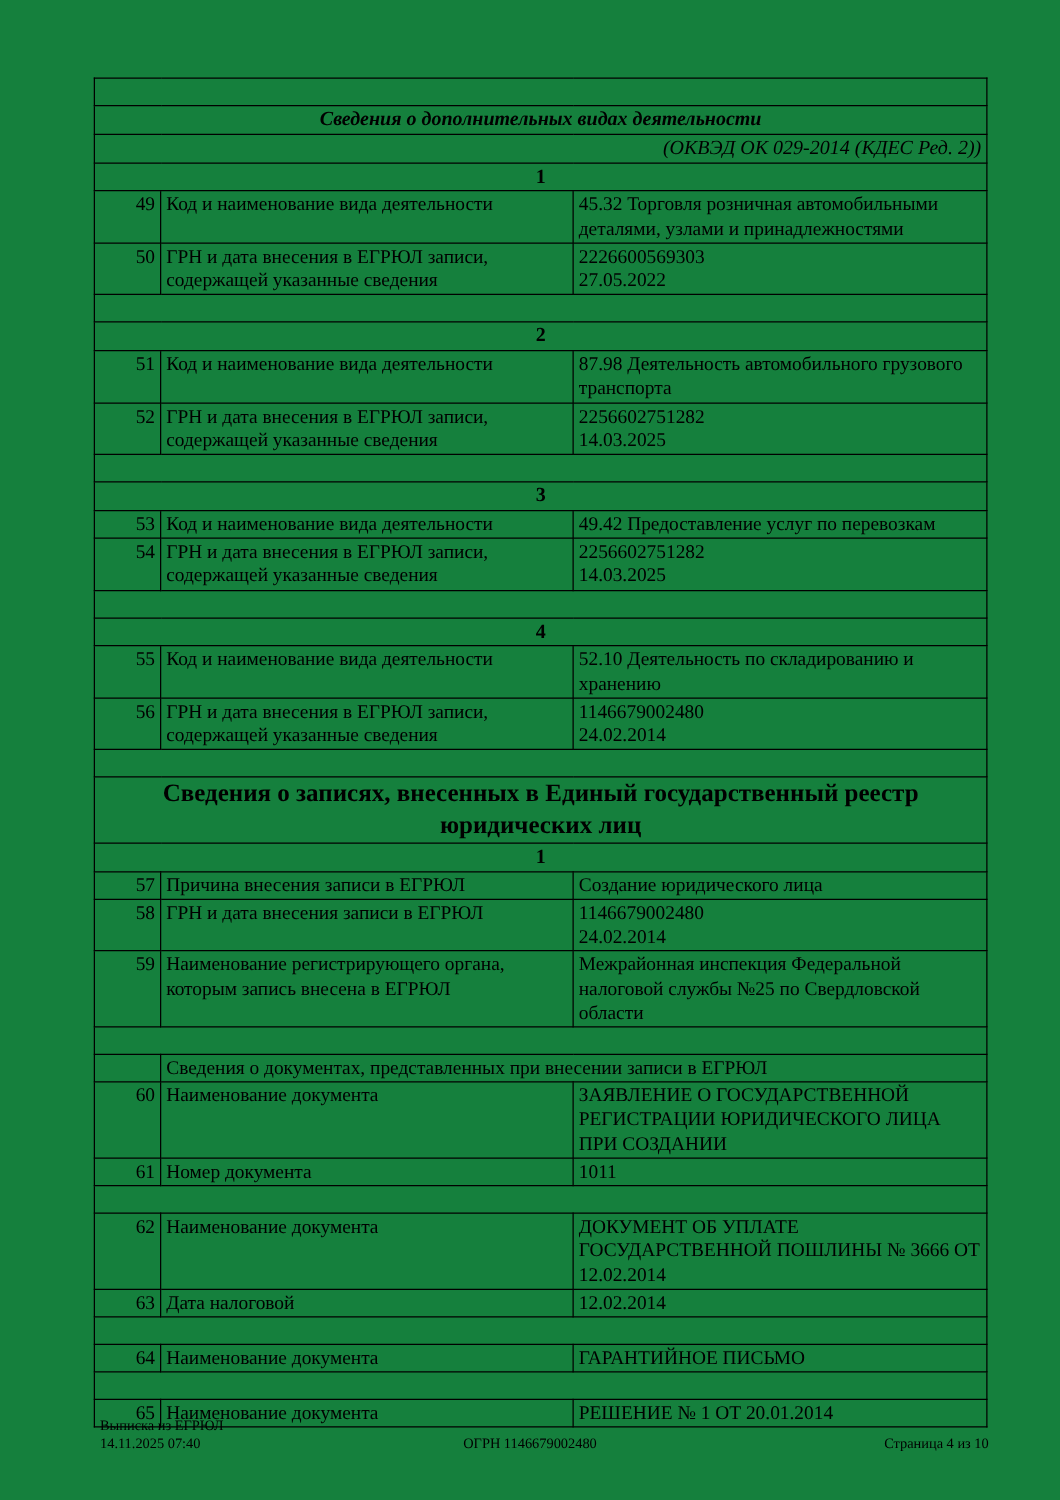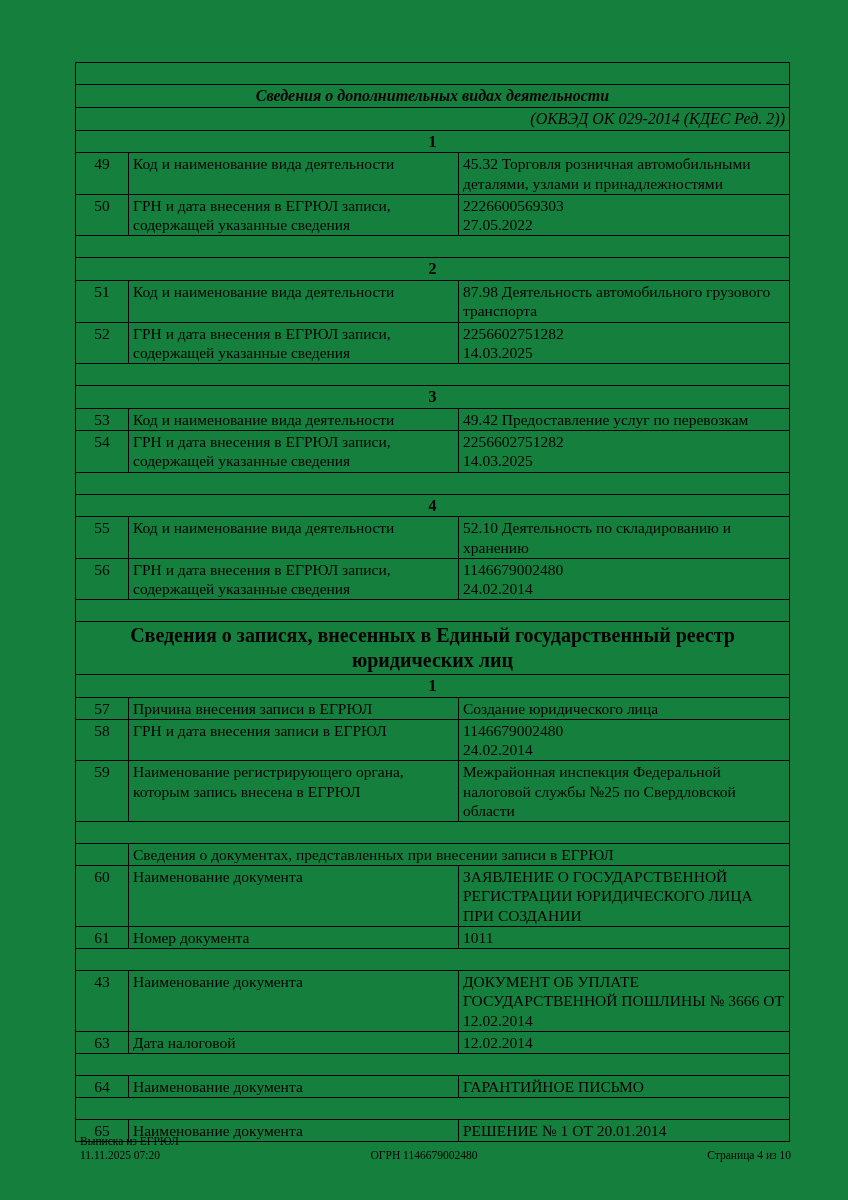--- a/index.html
+++ b/index.html
@@ -21,21 +21,21 @@
     table-layout: fixed;
     font-size: 15.5px;
     line-height: 1.24;
   }
   table.egrul td {
     border: 1.5px solid #000000;
     padding: 1px 4px;
     vertical-align: top;
     overflow: hidden;
   }
-  .c-num { text-align: center; padding-left: 1px; padding-right: 1px; margin-top: 48px; }
+  .c-num { text-align: right; padding-left: 1px; padding-right: 1px; margin-top: 48px; }
   .c-label { padding-left: 6px; }
   .c-val { white-space: pre-line; }
   .r-spacer td { height: 19px; }
   .r-title td {
     font-weight: bold;
     font-style: italic;
     text-align: center;
     font-size: 16px;
   }
   .r-subtitle td {
@@ -199,21 +199,21 @@
       <tr>
         <td class="c-num">61</td>
         <td class="c-label">Номер документа</td>
         <td class="c-val">1011</td>
       </tr>
 
       <tr class="r-spacer">
           <td colspan="3"></td>
         </tr>
       <tr>
-        <td class="c-num">43</td>
+        <td class="c-num">62</td>
         <td class="c-label">Наименование документа</td>
         <td class="c-val">ДОКУМЕНТ ОБ УПЛАТЕ ГОСУДАРСТВЕННОЙ ПОШЛИНЫ № 3666 ОТ 12.02.2014</td>
       </tr>
       <tr>
         <td class="c-num">63</td>
         <td class="c-label">Дата налоговой</td>
         <td class="c-val">12.02.2014</td>
       </tr>
 
       <tr class="r-spacer">
@@ -232,19 +232,19 @@
         <td class="c-num">65</td>
         <td class="c-label">Наименование документа</td>
         <td class="c-val">РЕШЕНИЕ № 1 ОТ 20.01.2014</td>
       </tr>
     </tbody>
   </table>
 
   <div class="footer">
     <div class="footer-left">
       <div>Выписка из ЕГРЮЛ</div>
-      <div>11.11.2025 07:20</div>
+      <div>14.11.2025 07:40</div>
     </div>
     <div class="footer-center">ОГРН 1146679002480</div>
     <div class="footer-right">Страница 4 из 10</div>
   </div>
 
 </div>
 
 </body></html>

